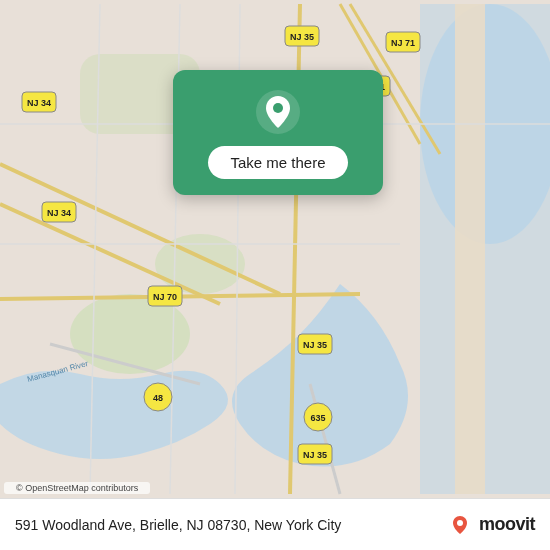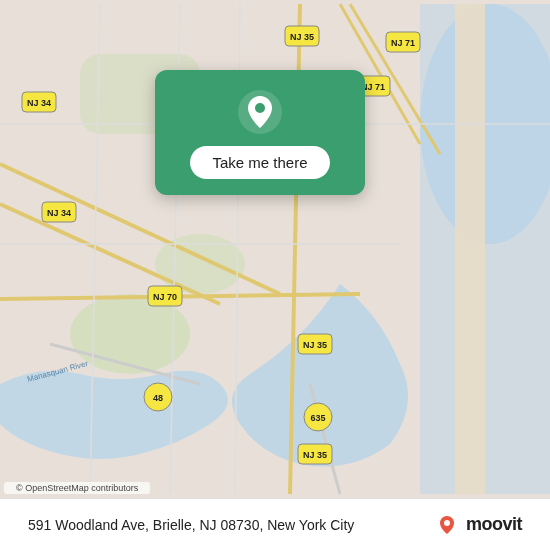--- a/index.html
+++ b/index.html
@@ -32,21 +32,21 @@
       width: 100%;
       height: 100%;
       position: absolute;
       top: 0; left: 0;
     }
 
     
     .location-card {
       position: absolute;
       top: 70px;
-      left: 155px;
+      left: 173px;
       width: 210px;
       background: #3a9e6e;
       border-radius: 12px;
       display: flex;
       flex-direction: column;
       align-items: center;
       padding: 18px 20px 16px 20px;
       box-shadow: 0 4px 16px rgba(0,0,0,0.25);
       cursor: pointer;
     }
@@ -65,21 +65,21 @@
       padding: 8px 22px;
       font-size: 15px;
       font-weight: 500;
       cursor: pointer;
       white-space: nowrap;
     }
 
     
     .bottom-bar {
       background: white;
-      padding: 10px 28px;
+      padding: 10px 15px;
       display: flex;
       align-items: center;
       justify-content: space-between;
       border-top: 1px solid #ddd;
       min-height: 52px;
     }
 
     .address-text {
       font-size: 14px;
       color: #222;

